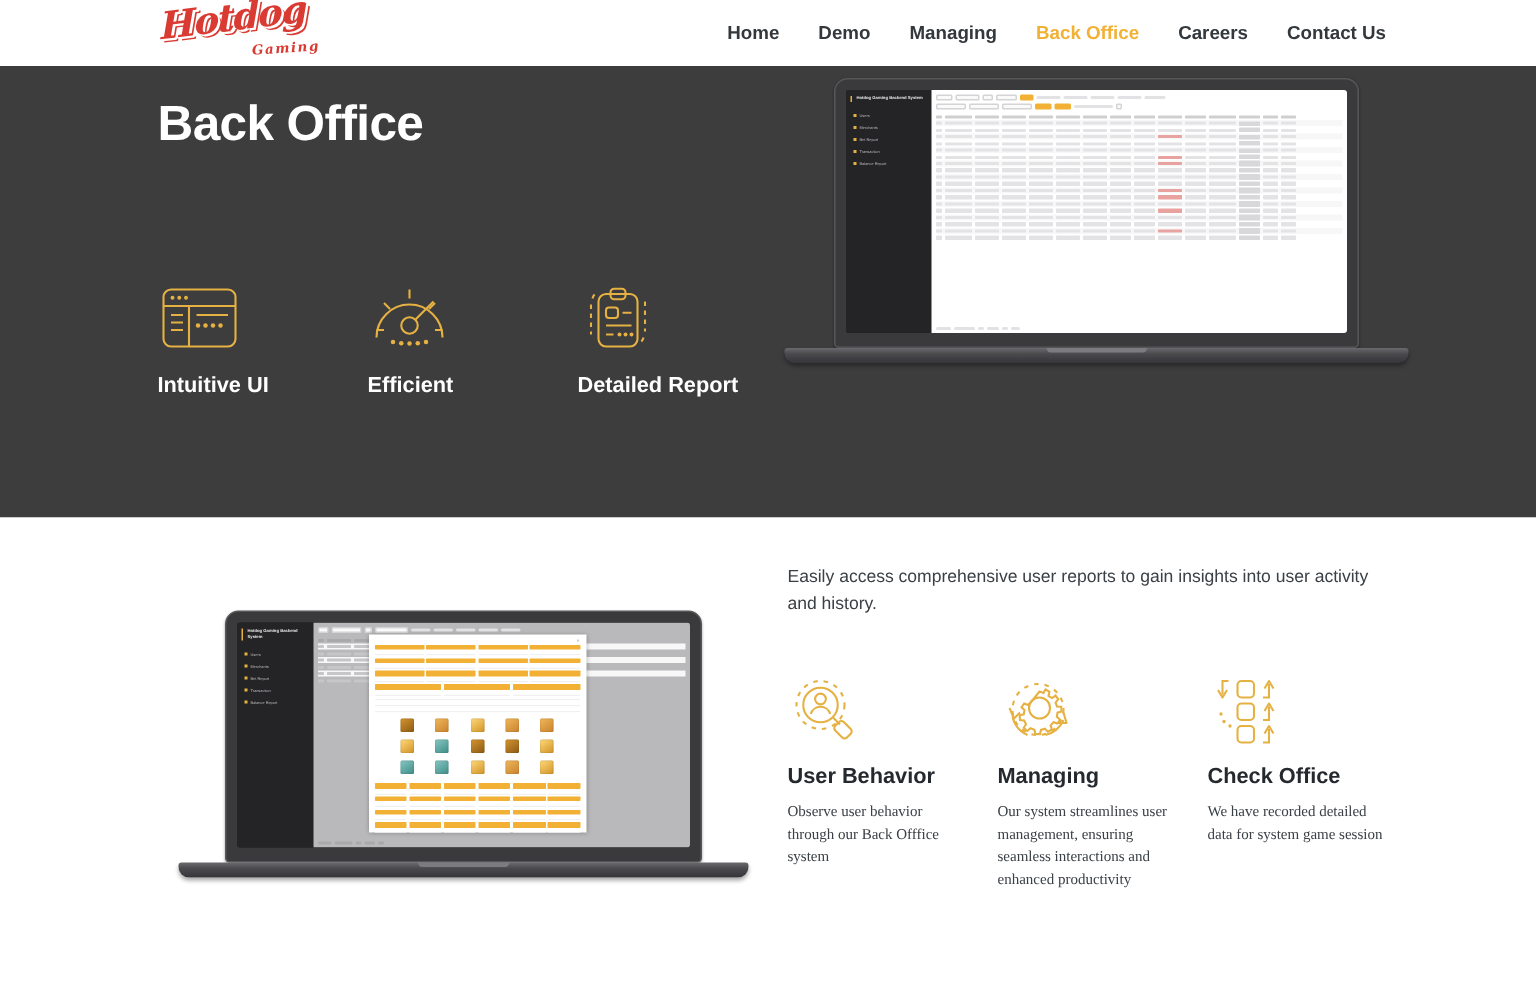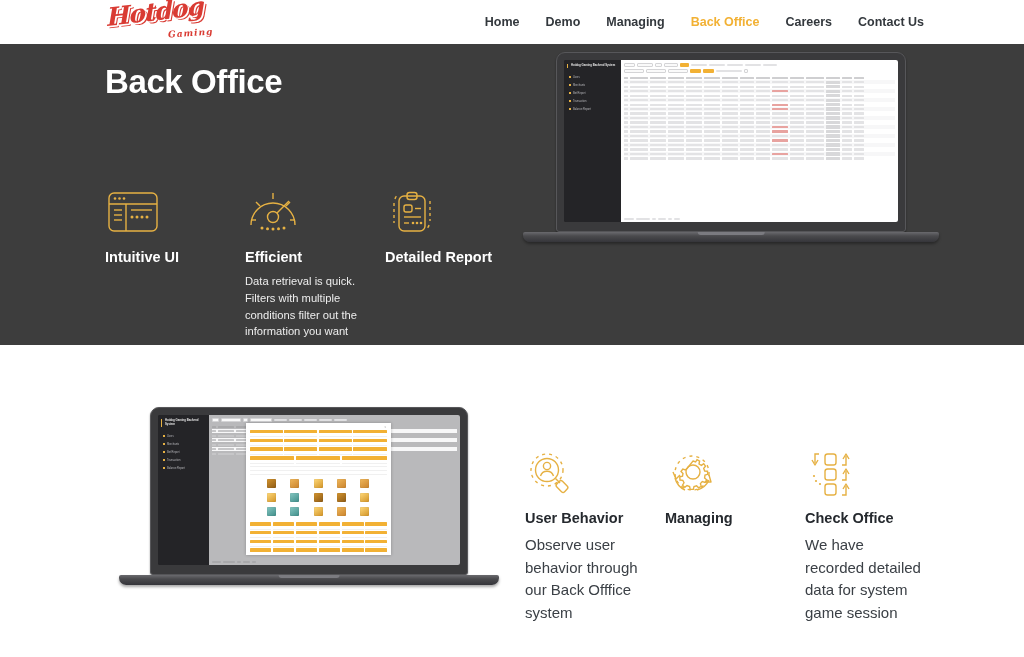--- a/index.html
+++ b/index.html
@@ -177,21 +177,21 @@
   .sec-desc{
     margin-top:13px; font-size:11.7px; line-height:1.5; color:#3b4046; width:408px;
   }
   .feature-row2{
     position:absolute; left:525px; top:105px; display:flex;
   }
   .feature-col2{ width:140px; }
   .feat-title2{
     font-size:14.5px; font-weight:bold; color:#25292e; margin-bottom:8px;
   }
-  .feat-body2{ font-size:15px; line-height:1.5; color:#3b4046; width:120px; }
+  .feat-body2{ font-size:10px; line-height:1.5; color:#3b4046; width:120px;font-family:Liberation Serif, serif; }
 </style>
 </head>
 <body>
 
 <div class="site-header">
   <div class="logo-wrap">
     <div class="logo-script">Hotdog</div>
     <div class="logo-sub">Gaming</div>
   </div>
   <nav class="main-nav">
@@ -254,21 +254,20 @@
           <g fill="#E6B143">
             <circle cx="17" cy="39" r="1.5"></circle>
               <circle cx="22.5" cy="39.8" r="1.5"></circle>
             <circle cx="28" cy="40" r="1.5"></circle>
               <circle cx="33.5" cy="39.8" r="1.5"></circle>
             <circle cx="39" cy="39" r="1.5"></circle>
           </g>
         </svg>
       </div>
       <div class="feat-title">Efficient</div>
-      <div class="feat-body">Data retrieval is quick. Filters with multiple conditions filter out the information you want</div>
     </div>
 
     <div class="feature-col wide">
       <div class="feat-icon">
         <svg width="56" height="46" viewBox="0 0 56 46">
           <g class="gold" stroke-width="1.4">
             <rect x="14" y="7" width="26" height="35" rx="5"></rect>
             <rect x="22" y="3.5" width="10" height="7" rx="2.5"></rect>
             <rect x="19" y="16" width="8" height="7" rx="2"></rect>
             <line x1="30" y1="19.5" x2="36" y2="19.5"></line>
@@ -679,20 +678,21 @@
     </div>
     <div class="lap-base" style="width:416px; margin-left:-33px;">
       <div class="lap-notch"></div>
     </div>
   </div>
 </section>
 
 <section class="light-section">
 
   <div class="light-right">
+    <p class="sec-desc">Easily access comprehensive user reports to gain insights into user activity and history.</p>
   </div>
 
   <div class="feature-row2">
 
     <div class="feature-col2">
       <div class="feat-icon">
         <svg width="56" height="48" viewBox="0 0 56 48">
           <g class="gold" stroke-width="1.4">
             <circle cx="22" cy="20" r="16" stroke-dasharray="3 4"></circle>
             <circle cx="22" cy="20" r="11.5"></circle>
@@ -715,20 +715,21 @@
             <circle cx="28" cy="22" r="7"></circle>
             <path d="M28 11 l2.6 1 1.4-2.4 2.6 1.6 -0.6 2.8 2.4 1.4 2.3-1.7 1.8 2.5 -1.8 2.2 1 2.6 2.8 0.2 0.2 3.1 -2.7 0.8 -0.4 2.8 2.1 1.9 -1.7 2.6 -2.7-0.9 -1.9 2.1 0.9 2.7 -2.7 1.5 -2-2 -2.6 0.8 -0.7 2.8 -3.1 -0.1 -0.6-2.8 -2.6-1 -2.2 1.8 -2.3-2.1 1.5-2.4 -1.2-2.5 -2.8-0.3 -0.2-3.1 2.7-0.7 0.5-2.8 -2-1.9 1.8-2.5 2.6 1 2-2z"></path>
             <path d="M10 28 A18 18 0 0 0 20 40"></path>
             <path d="M8 22 L11 29 L15 25" stroke-linejoin="round"></path>
             <path d="M44 30 A18 18 0 0 1 32 40"></path>
             <path d="M44 25 L46 32 L40 32" stroke-linejoin="round"></path>
           </g>
         </svg>
       </div>
       <div class="feat-title2">Managing</div>
+      <div class="feat-body2">Our system streamlines user management, ensuring seamless interactions and enhanced productivity</div>
     </div>
 
     <div class="feature-col2">
       <div class="feat-icon">
         <svg width="56" height="48" viewBox="0 0 56 48">
           <g class="gold" stroke-width="1.4">
             <rect x="20" y="4" width="11" height="11" rx="2.6"></rect>
             <rect x="20" y="19" width="11" height="11" rx="2.6"></rect>
             <rect x="20" y="34" width="11" height="11" rx="2.6"></rect>
             <path d="M14 4 L10 4 L10 13"></path>

